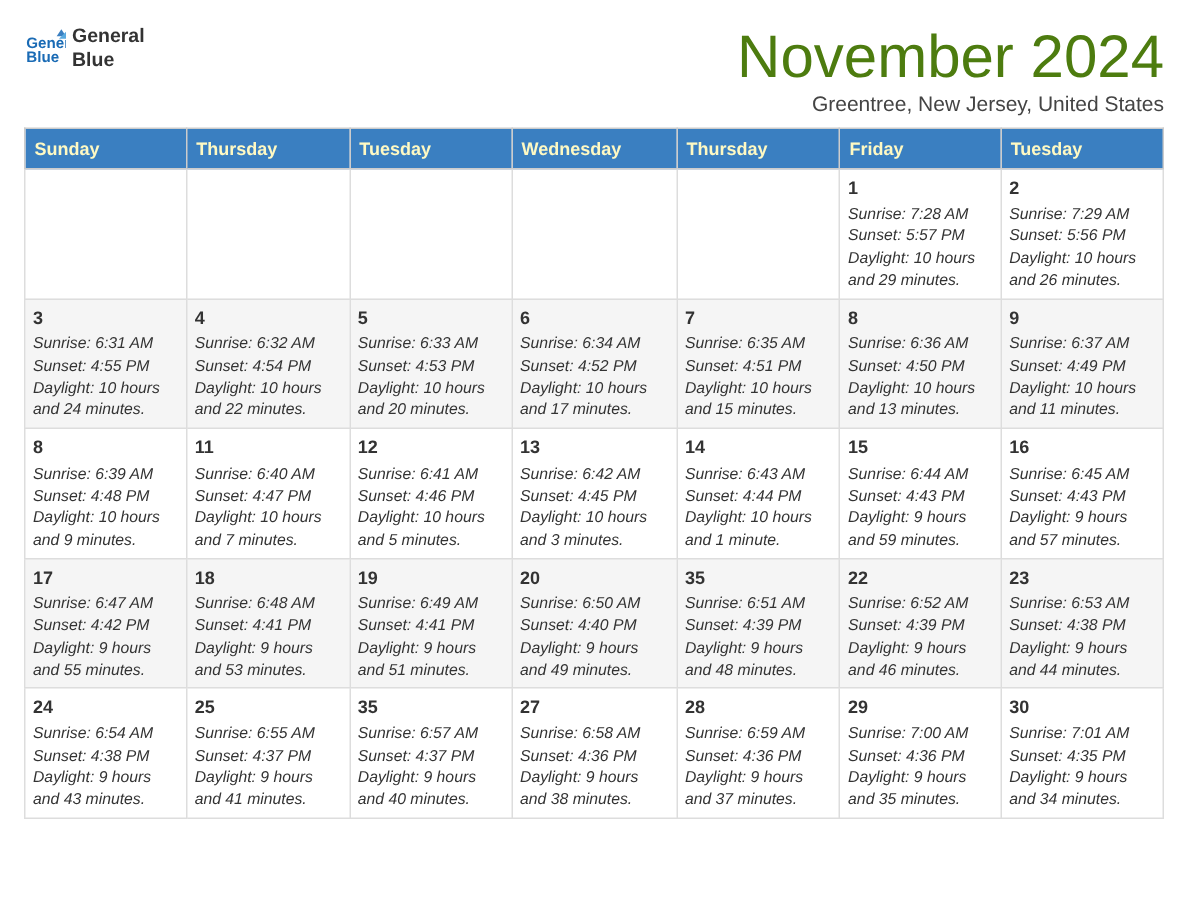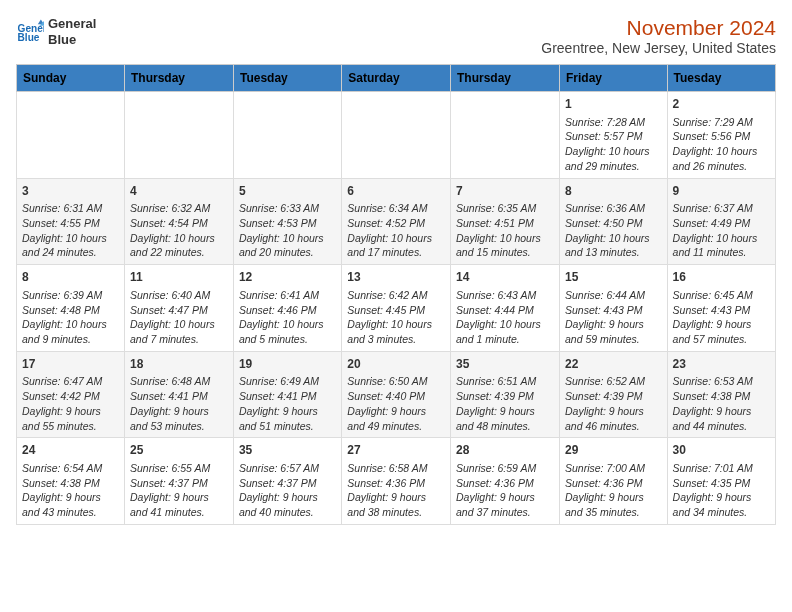--- a/index.html
+++ b/index.html
@@ -28,37 +28,37 @@
       font-weight: bold;
     }
     .logo-icon {
       width: 28px;
       height: 28px;
     }
     .title-section {
       text-align: right;
     }
     .month-title {
-      font-size: 21px;
+      font-size: 40px;
       font-weight: normal;
-      color: #c2410c;
+      color: #4d7c0f;
     }
     .location-subtitle {
       font-size: 14px;
       color: #444;
       text-align: right;
     }
     .calendar-table {
       width: 100%;
       border-collapse: collapse;
       font-size: 11px;
     }
     .calendar-table th {
       background-color: #3a7fc1;
-      color: #000000;
+      color: #fef9c3;
       text-align: left;
       padding: 6px 6px;
       font-size: 12px;
       font-weight: bold;
       border: 1px solid #ccc;
     }
     .calendar-table td {
       vertical-align: top;
       padding: 4px 5px;
       border: 1px solid #ddd;
@@ -108,21 +108,21 @@
     <div class="location-subtitle">Greentree, New Jersey, United States</div>
   </div>
 </div>
 
 <table class="calendar-table">
   <thead>
     <tr>
     <th>Sunday</th>
         <th>Thursday</th>
         <th>Tuesday</th>
-        <th>Saturday</th>
+        <th>Wednesday</th>
         <th>Thursday</th>
         <th>Friday</th>
         <th>Tuesday</th>
       </tr>
   </thead>
   <tbody id="calendar-body">
   <tr class="row-odd">
         <td class="empty-cell"></td>
         <td class="empty-cell"></td>
         <td class="empty-cell"></td>

